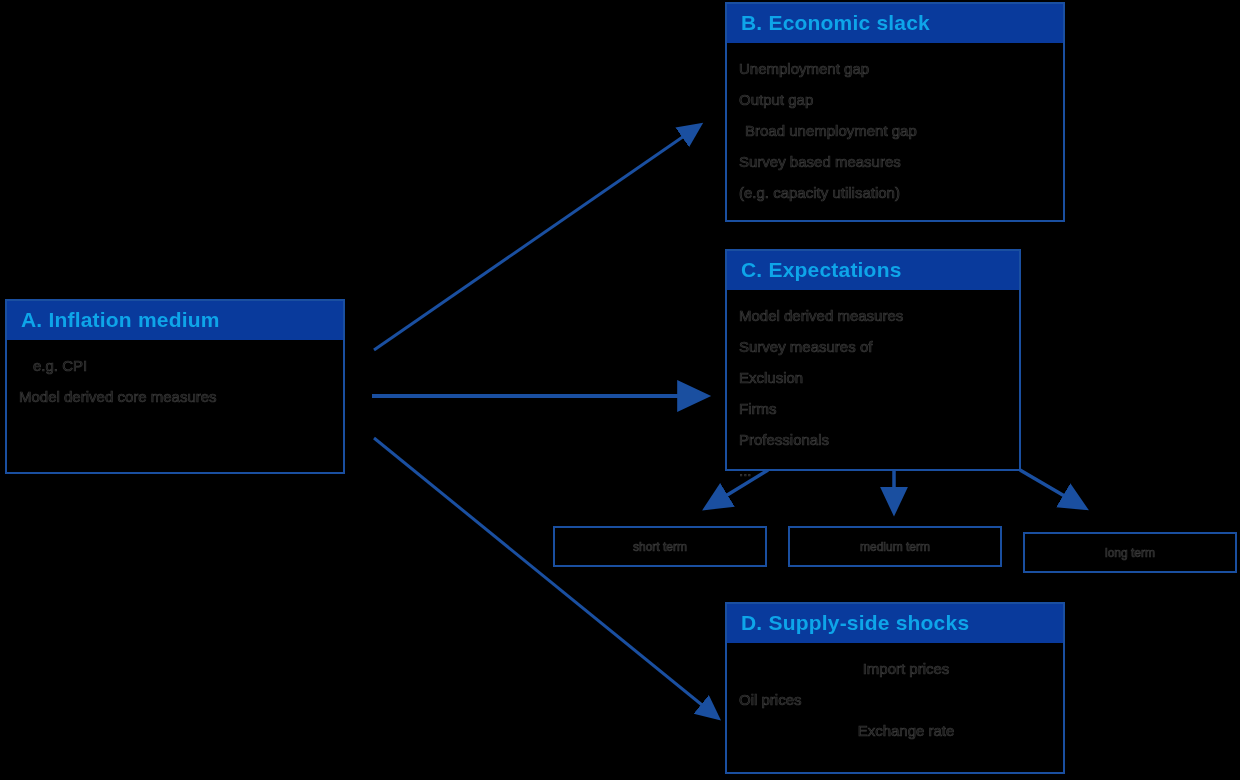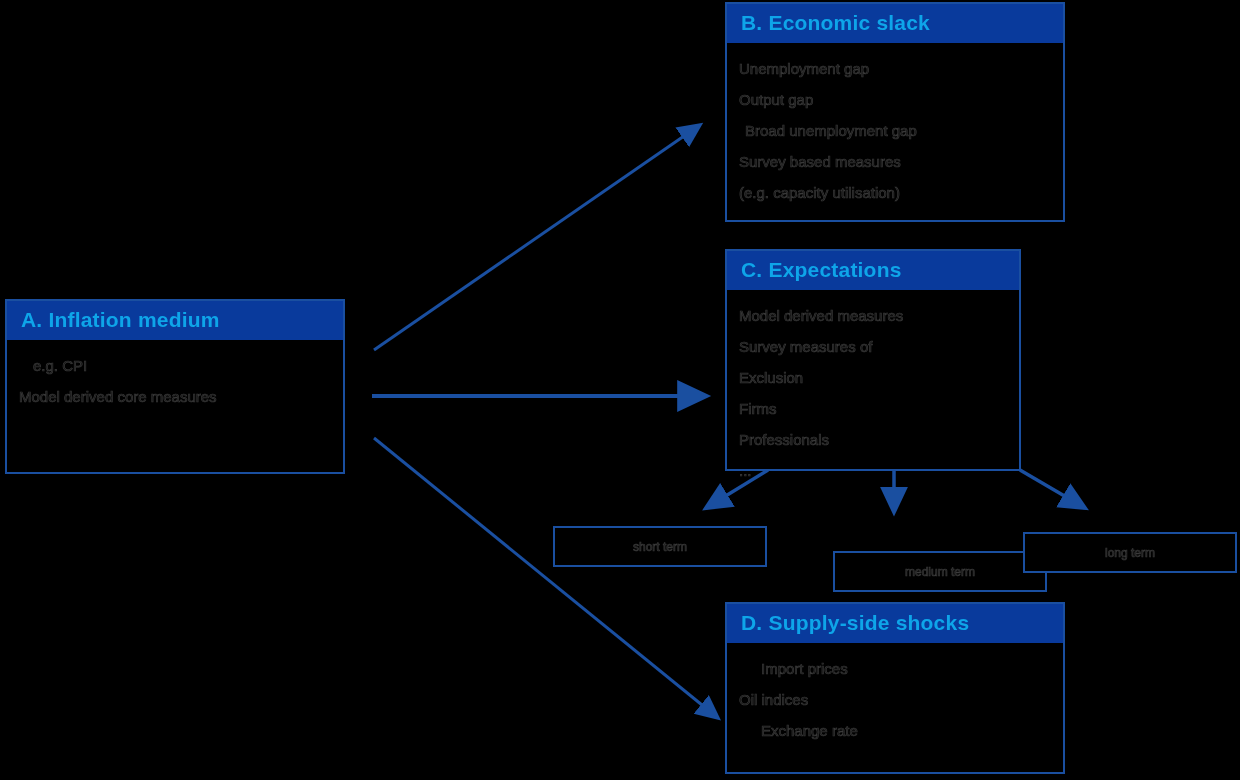--- a/index.html
+++ b/index.html
@@ -41,21 +41,21 @@
     padding: 10px 12px 10px 12px;
   }
   .bline {
     color: #121212;
     -webkit-text-stroke: 0.7px #3a3a3a;
     font-size: 15px;
     line-height: 31px;
     white-space: nowrap;
   }
   .bline.indent1 { padding-left: 14px; }
-  .bline.indent2 { padding-left: 22px; }
+  .bline.indent2 { padding-left: 22px; text-align: center; }
   .bline.indent3 { padding-left: 6px; }
 
   
   .leafbox {
     position: absolute;
     box-sizing: border-box;
     border: 2px solid #1a4fa0;
     background: #000000;
     display: flex;
     align-items: center;
@@ -129,30 +129,30 @@
       <div class="bline">Firms</div>
       <div class="bline">Professionals</div>
       <div class="bline">...</div>
     </div>
   </div>
 
   <div class="box" style="left:725px; top:602px; width:340px; height:172px;">
     <div class="box-header">D. Supply-side shocks</div>
     <div class="box-body">
       <div class="bline indent2">Import prices</div>
-      <div class="bline">Oil indices</div>
+      <div class="bline">Oil prices</div>
       <div class="bline indent2">Exchange rate</div>
     </div>
   </div>
 
   <div class="leafbox" style="left:553px; top:526px; width:214px; height:41px;">
     <span class="bline">short term</span>
   </div>
 
-  <div class="leafbox" style="left:788px; top:551px; width:214px; height:41px;margin-left:45px;">
+  <div class="leafbox" style="left:788px; top:526px; width:214px; height:41px;">
     <span class="bline">medium term</span>
   </div>
 
   <div class="leafbox" style="left:1023px; top:526px; width:214px; height:41px;margin-top:6px;">
     <span class="bline">long term</span>
   </div>
 
 </div>
 
 </body></html>

